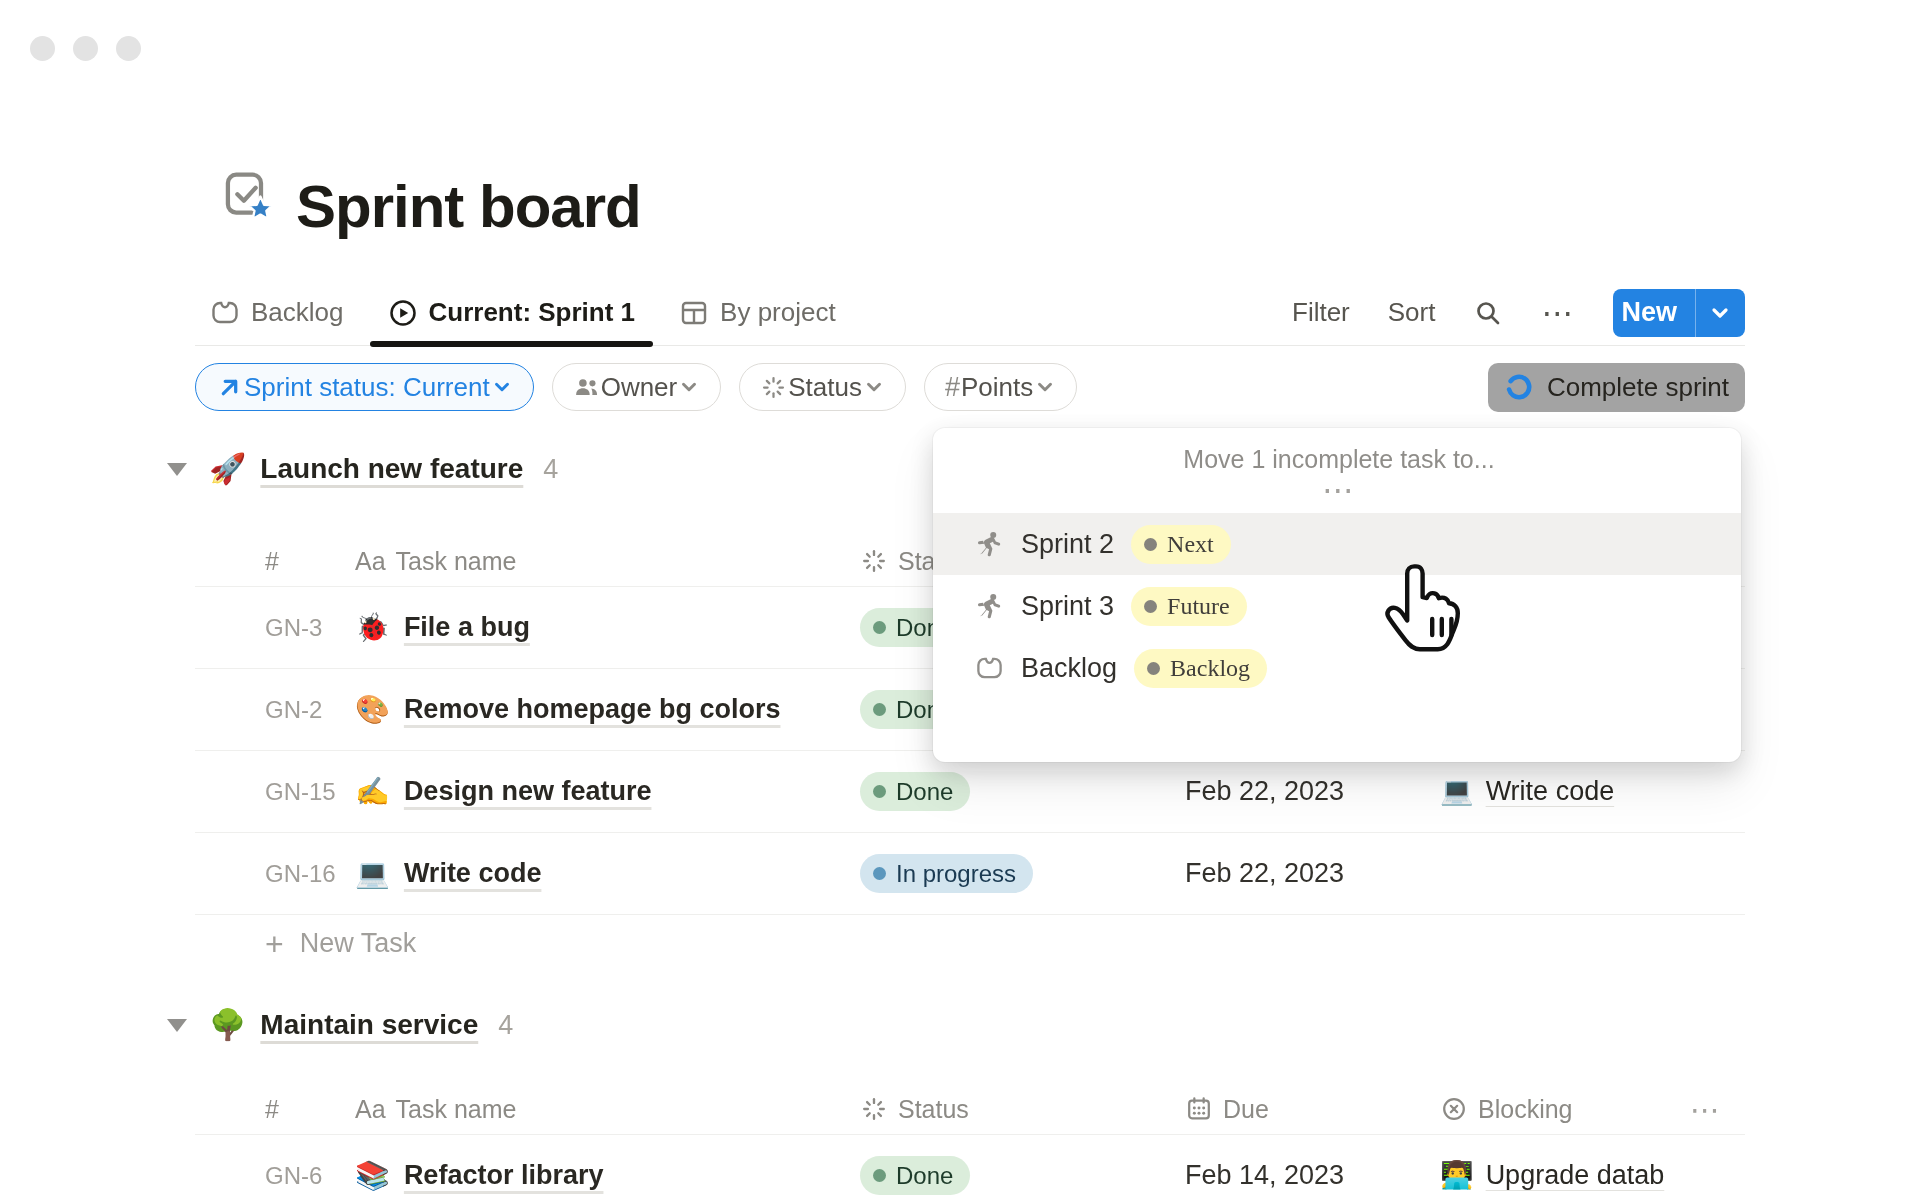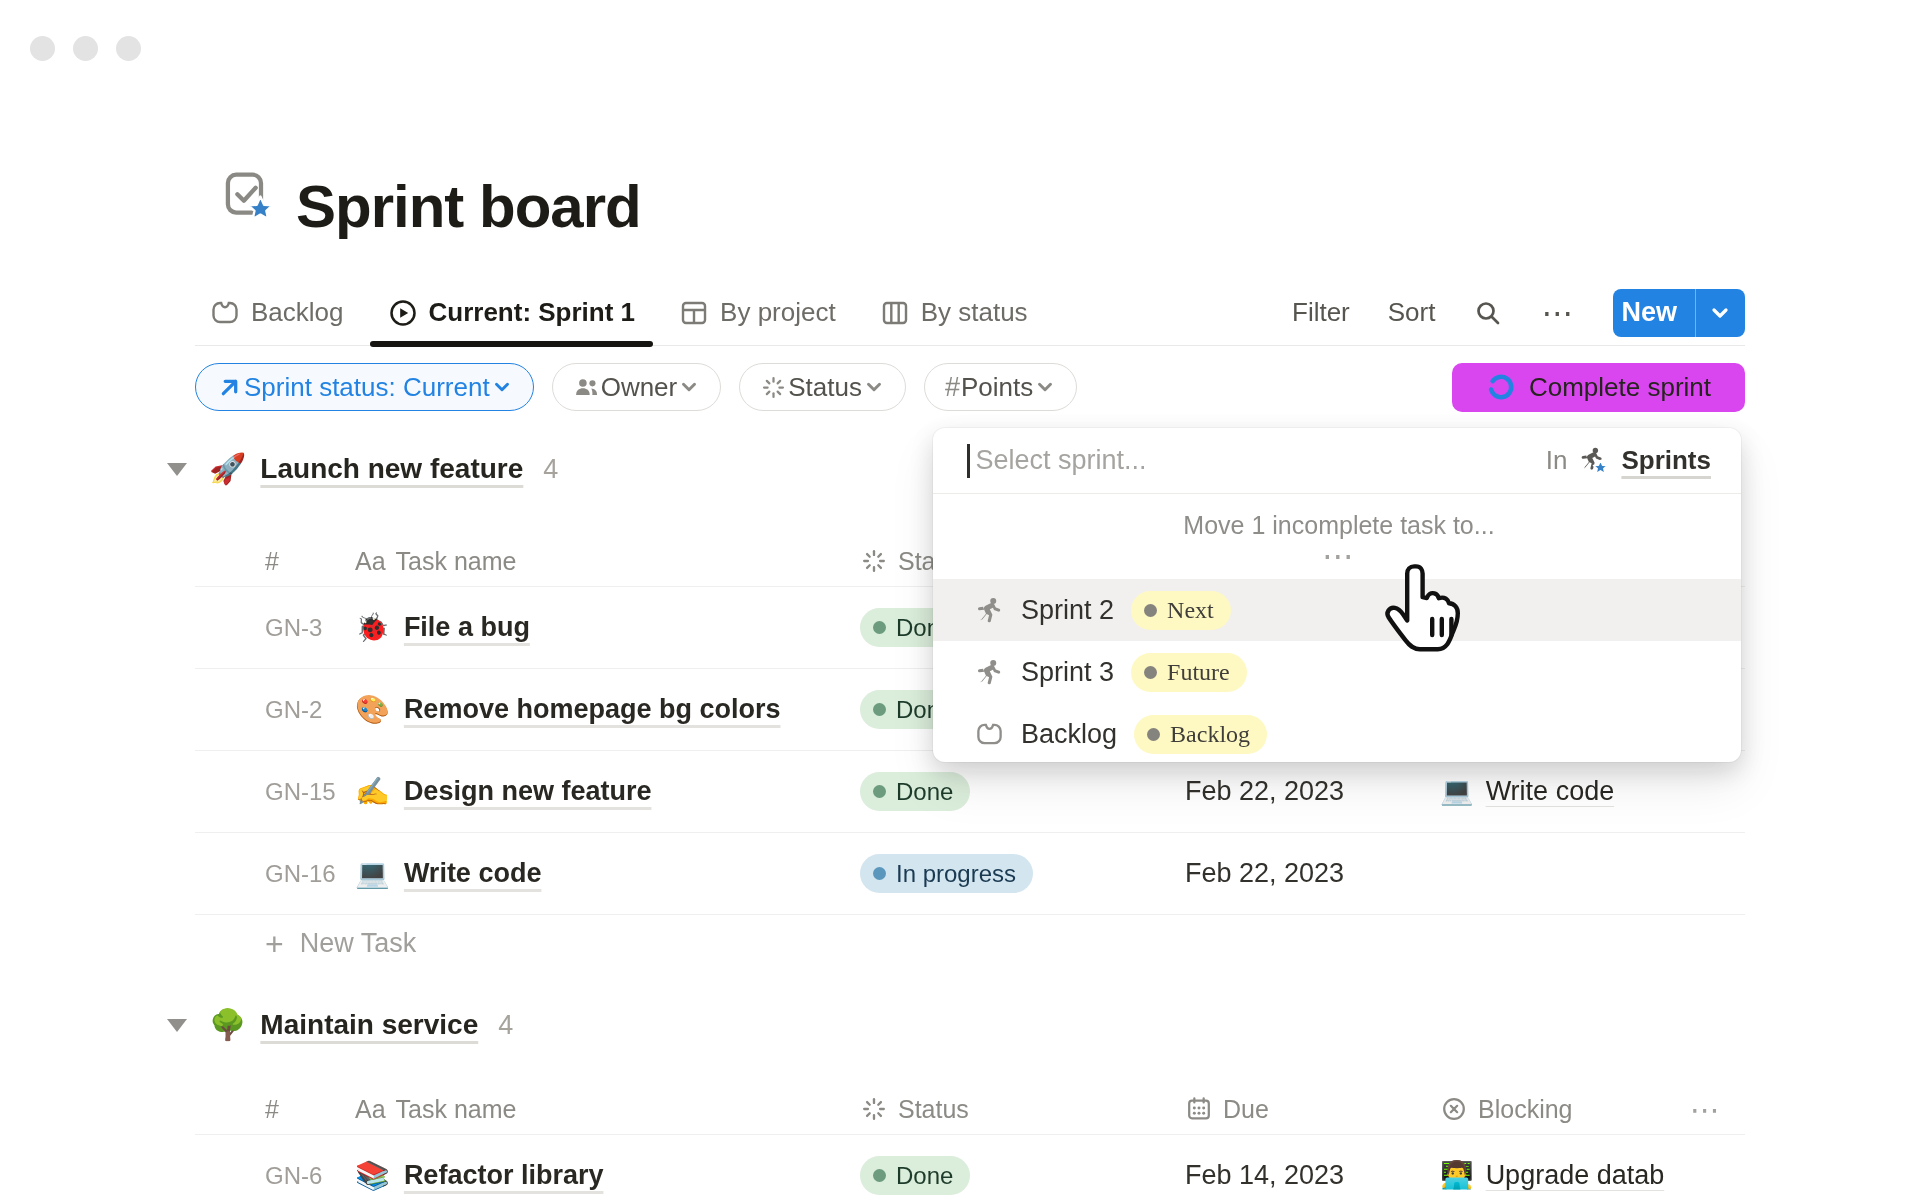--- a/index.html
+++ b/index.html
@@ -33,21 +33,21 @@
   .new-btn .nb-split svg { width:24px; height:24px; color:#fff; }
 
   
   .chips-row { position:absolute; left:195px; right:175px; top:363px; height:48px; display:flex; align-items:center; gap:18px; }
   .chip { display:flex; align-items:center; gap:1px; height:48px; padding:0 20px; border:1.4px solid #dedcd8; border-radius:26px; font-size:26px; color:#54524d; background:#fff; cursor:pointer; white-space:nowrap; }
   .chip svg { width:27px; height:27px; color:#8c8a85; }
   .chip .hash { font-size:27px; color:#8c8a85; font-weight:500; }
   .chip.blue { border-color:#2383e2; color:#2383e2; background:rgba(35,131,226,.04); font-weight:500; }
   .chip.blue svg { color:#2383e2; }
   .chev { width:22px !important; height:22px !important; }
-  .complete-btn { margin-left:auto; display:flex; align-items:center; gap:13px; height:49px; padding:0 34px; background:#d946ef; border-radius:10px; font-size:26px; font-weight:500; color:#26241f; cursor:pointer; }
+  .complete-btn { margin-left:auto; display:flex; align-items:center; gap:13px; height:49px; padding:0 16px; background:#a3a3a3; border-radius:10px; font-size:26px; font-weight:500; color:#26241f; cursor:pointer; }
 
   
   .table { position:absolute; left:195px; top:438px; width:1550px; }
   .group-header { position:relative; height:62px; display:flex; align-items:center; gap:14px; padding-left:14px; }
   .g-toggle { position:absolute; left:-28px; width:0; height:0; border-left:10px solid transparent; border-right:10px solid transparent; border-top:13px solid #91908d; cursor:pointer; }
   .g-emoji { font-size:30px; line-height:1; }
   .g-name { font-size:28px; font-weight:700; color:#26251f; text-decoration:underline; text-decoration-color:#dddbd6; text-decoration-thickness:2.5px; text-underline-offset:7px; cursor:pointer; }
   .g-count { font-size:27px; color:#a6a39d; margin-left:6px; }
   .grid { display:grid; grid-template-columns:160px 505px 325px 255px 250px 55px; align-items:center; }
   .colhead { height:50px; margin-top:36px; font-size:25px; color:#8c8a85; }
@@ -199,26 +199,20 @@
             <use href="#i-play"></use>
           </svg>
         <span>Current: Sprint 1</span>
       </div>
       <div class="tab">
         <svg viewBox="0 0 30 30">
             <use href="#i-table"></use>
           </svg>
         <span>By project</span>
       </div>
-      <div class="tab">
-        <svg viewBox="0 0 30 30">
-            <use href="#i-board"></use>
-          </svg>
-        <span>By status</span>
-      </div>
     </div>
     <div class="tb-actions">
       <span class="tb-text">Filter</span>
       <span class="tb-text">Sort</span>
       <svg class="tb-icon" viewBox="0 0 30 30">
           <use href="#i-search"></use>
         </svg>
       <span class="more-glyph">⋯</span>
       <div class="new-btn">
         <span class="nb-label">New</span>
@@ -425,34 +419,20 @@
       <div class="date">Feb 14, 2023</div>
       <div class="blocking">
           <span class="emoji">👨‍💻</span>
           <span class="bt">Upgrade datab</span>
         </div>
       <div></div>
     </div>
   </div>
 
   <div class="dropdown">
-    <div class="dd-search">
-      <span class="caret"></span>
-      <span class="dd-placeholder">Select sprint...</span>
-      <div class="dd-in">
-        <span class="inlab">In</span>
-        <svg class="runner-star" viewBox="0 0 30 30">
-          <g transform="scale(0.93)">
-              <use href="#i-runner"></use>
-            </g>
-          <path d="M21.5 14.5l2.1 4.6 4.9.4-3.6 3.2 1.1 4.9-4.5-2.7-4.5 2.7 1.1-4.9-3.6-3.2 4.9-.4z" fill="#3580C6" stroke="#fff" stroke-width="1.6" stroke-linejoin="round"></path>
-        </svg>
-        <span class="target">Sprints</span>
-      </div>
-    </div>
     <div class="dd-section">
       <span class="lbl">Move 1 incomplete task to...</span>
       <span class="more-glyph" style="color:#a3a19d">⋯</span>
     </div>
     <div class="dd-option highlight">
       <svg class="oicon" viewBox="0 0 28 28">
           <use href="#i-runner"></use>
         </svg>
       <span class="olabel">Sprint 2</span>
       <span class="pill gray">

